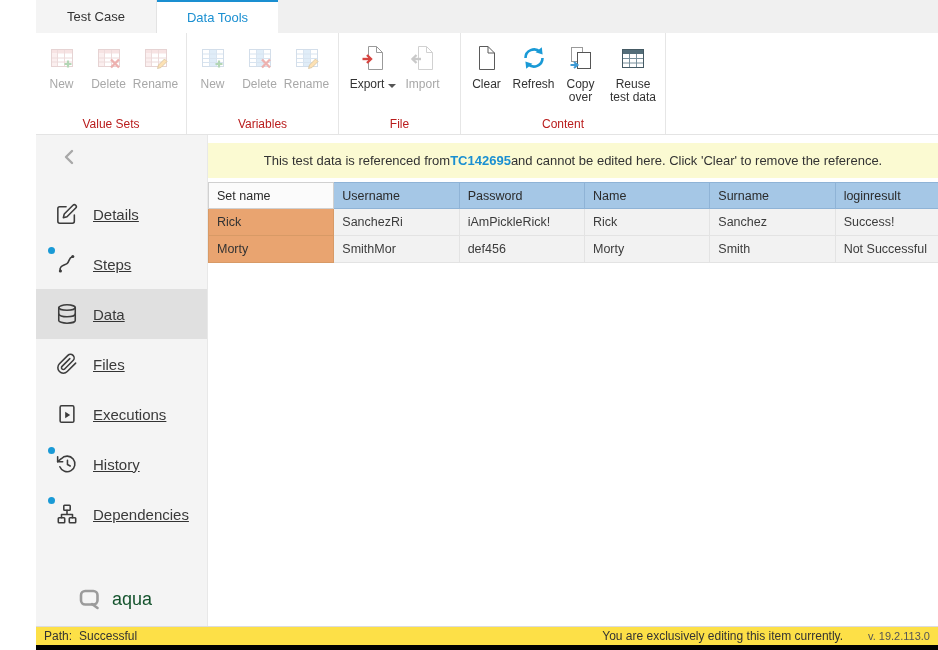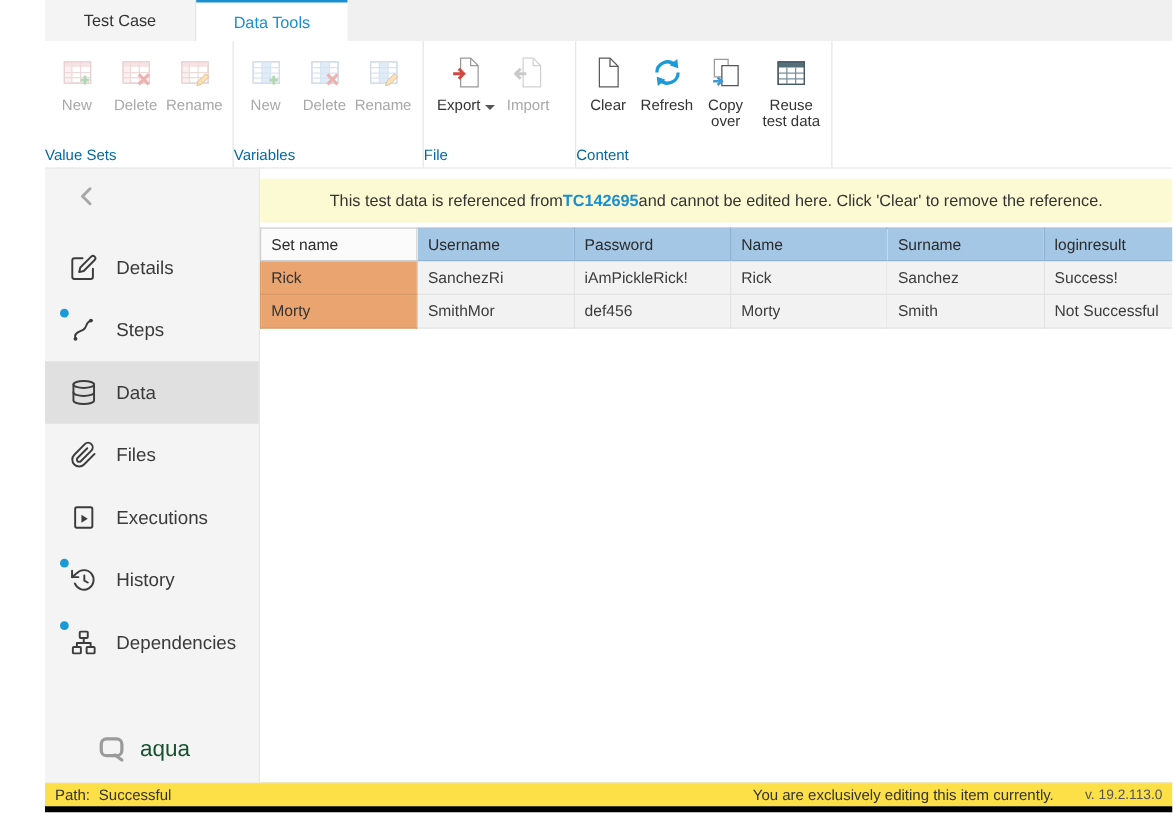--- a/index.html
+++ b/index.html
@@ -13,39 +13,39 @@
   .tab.inactive { background:#f4f4f4; border-right:1px solid #e3e3e3; }
   .tab.active { background:#fff; color:#1a8fd1; border-top:2px solid #1a8fd1; }
 
   
   .ribbon { height:102px; background:#fff; border-bottom:1px solid #e4e4e4; display:flex; flex:none; }
   .rgroup { position:relative; border-right:1px solid #e6e6e6; height:100%; padding:4px 2px 18px 2px; display:flex; align-items:flex-start; flex:none; }
   .g-valuesets { width:151px; }
   .g-variables { width:152px; }
   .g-file { width:122px; padding-left:8px; }
   .g-content { width:205px; }
-  .rgroup-label { position:absolute; bottom:3px; left:0; right:0; font-size:12px; color:#0369a1; }
+  .rgroup-label { position:absolute; bottom:3px; left:0; right:0; text-align:center; font-size:12px; color:#b91c1c; }
   .rbtn { width:47px; display:flex; flex-direction:column; align-items:center; padding-top:4px; cursor:pointer; }
   .rbtn.wide { width:52px; }
   .rbtn.xwide { width:58px; }
   .ricon { height:34px; display:flex; align-items:center; justify-content:center; }
   .rlabel { margin-top:3px; font-size:12px; color:#333; text-align:center; line-height:13px; max-width:58px; }
   .rlabel.narrow { max-width:36px; }
   .rlabel.split { max-width:52px; }
   .rbtn.disabled { cursor:default; }
   .rbtn.disabled .rlabel { color:#a8a8a8; }
   .rbtn.disabled .ricon { opacity:.45; }
   .caret { display:inline-block; width:0; height:0; border-left:4px solid transparent; border-right:4px solid transparent; border-top:4px solid #555; margin-left:4px; }
   .rfill { flex:1; }
 
   
   .main { flex:1; display:flex; min-height:0; }
   .sidebar { width:172px; background:#f4f4f4; border-right:1px solid #e8e8e8; position:relative; flex:none; }
   .back { height:44px; display:flex; align-items:center; padding-left:26px; cursor:pointer; }
-  .nav { margin-top:10px; }
+  .nav { margin-top:10px;text-decoration:underline; }
   .nav-item { height:50px; display:flex; align-items:center; padding-left:20px; gap:15px; position:relative; cursor:pointer; font-size:15px; color:#3a3a3a; }
   .nav-item.selected { background:#e0e0e0;text-align:right; }
   .nicon { width:22px; height:22px; display:flex; align-items:center; justify-content:center; }
   .dot { position:absolute; left:12px; top:8px; width:7px; height:7px; border-radius:50%; background:#1a9ad6; }
   .logo { position:absolute; bottom:16px; left:42px; display:flex; align-items:center; gap:9px; color:#14532d; font-size:18px; }
 
   
   .content { flex:1; background:#fff; padding-top:8px; overflow:hidden; }
   .notice { height:35px; background:#fbfad2; display:flex; align-items:center; justify-content:center; font-size:13px; color:#333; }
   .ref-link { color:#1a8fd1; text-decoration:none; cursor:pointer;font-weight:bold; }

